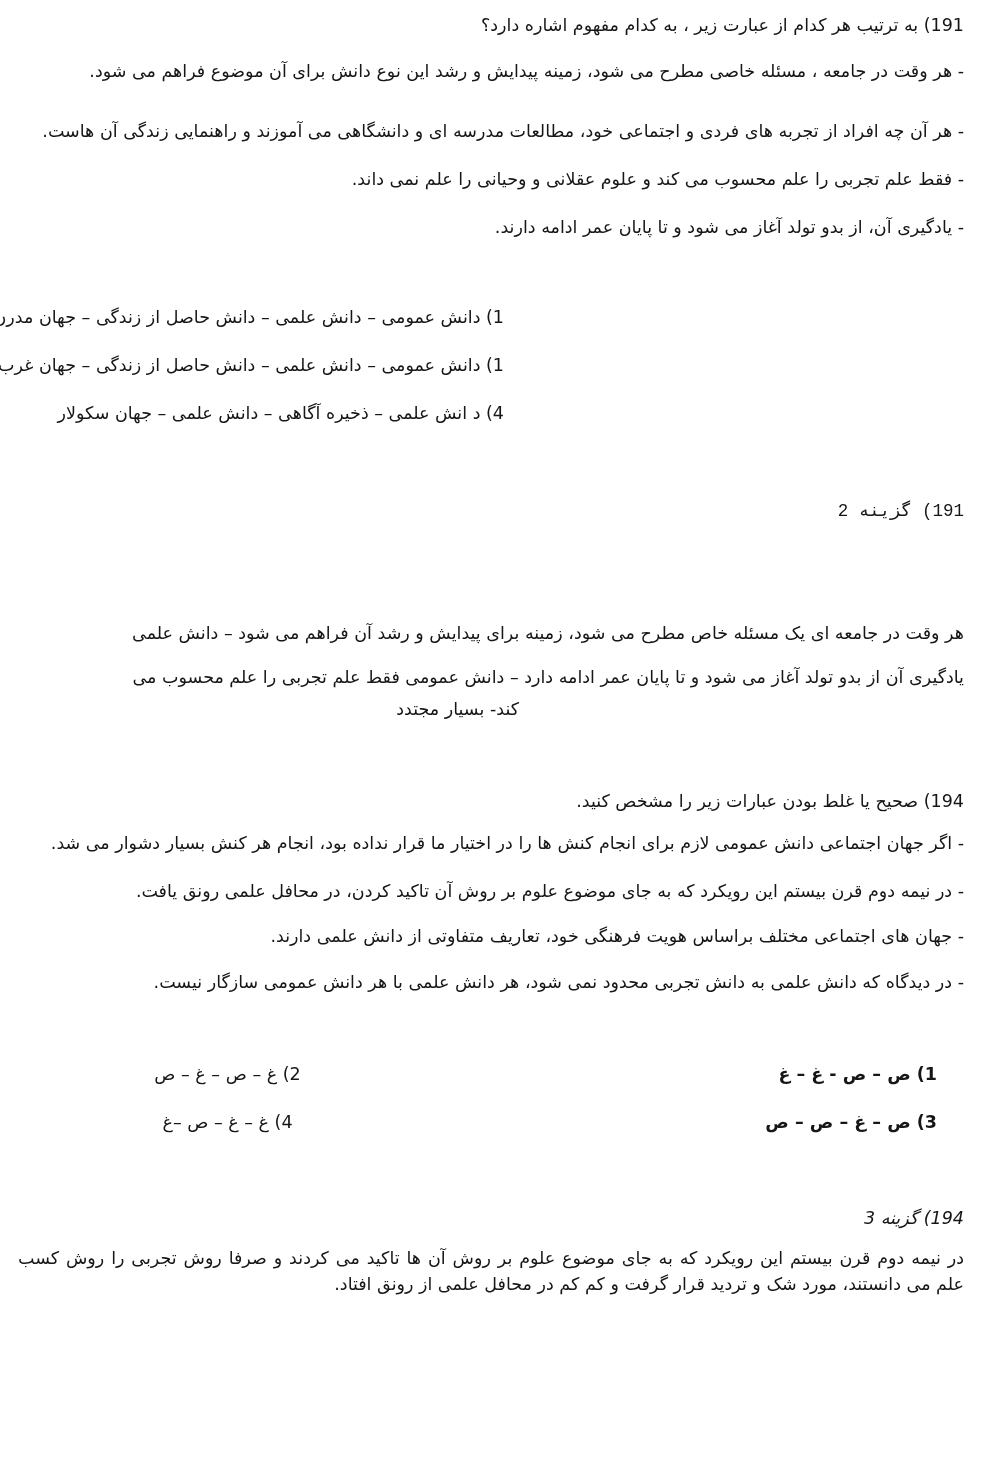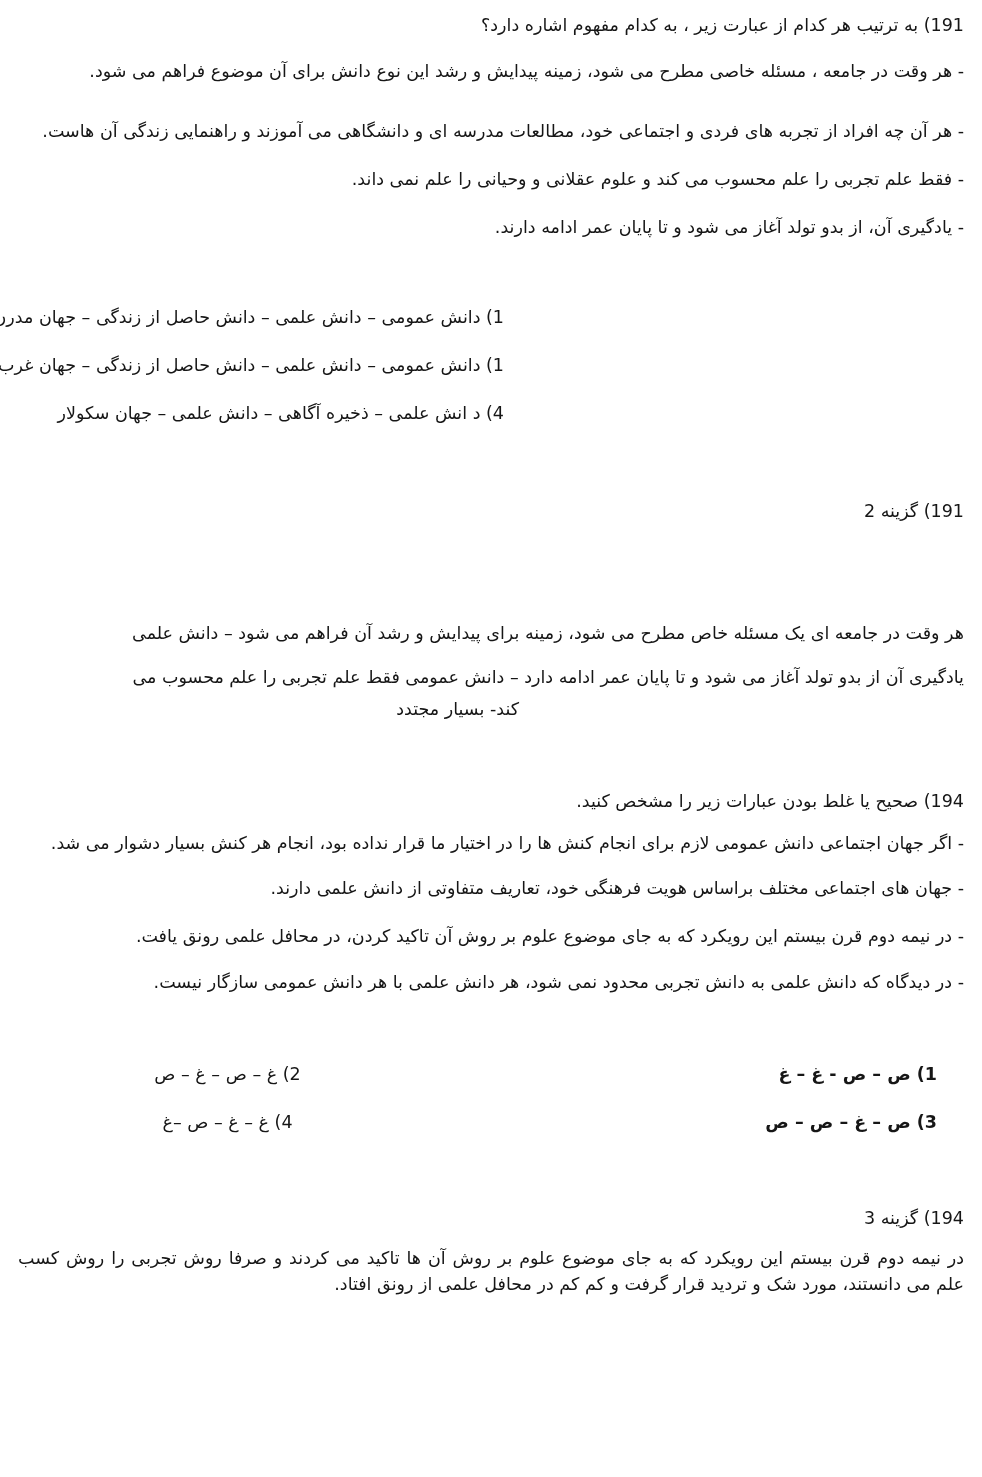--- a/index.html
+++ b/index.html
@@ -32,42 +32,42 @@
   .para { text-align: justify; }
   .q-header { margin-top: 0; }
   
   .s191-1 { margin-top: 20px; }
   .s191-2 { margin-top: 34px; }
   .s191-3 { margin-top: 22px; }
   .s191-4 { margin-top: 22px; }
   .options-191 { margin-top: 64px; margin-right: 460px; }
   .options-191 p { margin-bottom: 22px; white-space: nowrap; }
   
-  .ans191-header { margin-top: 72px; }
+  .ans191-header { margin-top: 72px; font-family: Liberation Mono, monospace; }
   .expl-1 { margin-top: 96px; }
   .indent-line { margin-top: 20px; margin-right: 445px; white-space: nowrap; }
   .expl-3 { margin-top: 18px; }
   .indent-line-2 { margin-top: 6px; margin-right: 445px; white-space: nowrap; }
   
   .h194 { margin-top: 66px; }
   .s194-1 { margin-top: 16px; }
   .s194-2 { margin-top: 22px; }
   .s194-3 { margin-top: 19px; }
   .s194-4 { margin-top: 20px; }
   .options-194 {
     margin-top: 66px;
     display: grid;
     grid-template-columns: 1fr 1fr;
     row-gap: 22px;
   }
   .options-194 .opt-right { padding-left: 0; padding-right: 27px; font-weight: bold; }
   .options-194 .opt-left  { padding-right: 54px; text-align: center; }
   .options-194 p { white-space: nowrap; }
   
-  .ans194-header { margin-top: 70px; }
+  .ans194-header { margin-top: 70px; font-style: italic; }
   .final-expl { margin-top: 14px; }
 </style>
 </head>
 <body>
 
 <div class="page">
 
   <section>
     <p class="q-header">191) به ترتیب هر کدام از عبارت زیر ، به کدام مفهوم اشاره دارد؟</p>
     <p class="para s191-1">- هر وقت در جامعه ، مسئله خاصی مطرح می شود، زمینه پیدایش و رشد این نوع دانش برای آن موضوع فراهم می شود.</p>
@@ -85,22 +85,22 @@
   <section>
     <p class="ans191-header">191) گزینه 2</p>
     <p class="para expl-1">هر وقت در جامعه ای یک مسئله خاص مطرح می شود، زمینه برای پیدایش و رشد آن فراهم می شود – دانش علمی</p>
     <p class="para expl-3">یادگیری آن از بدو تولد آغاز می شود و تا پایان عمر ادامه دارد – دانش عمومی فقط علم تجربی را علم محسوب می</p>
     <p class="indent-line-2">کند- بسیار مجتدد</p>
   </section>
 
   <section>
     <p class="q-header h194">194) صحیح یا غلط بودن عبارات زیر را مشخص کنید.</p>
     <p class="para s194-1">- اگر جهان اجتماعی دانش عمومی لازم برای انجام کنش ها را در اختیار ما قرار نداده بود، انجام هر کنش بسیار دشوار می شد.</p>
+    <p class="para s194-2">- در نیمه دوم قرن بیستم این رویکرد که به جای موضوع علوم بر روش آن تاکید کردن، در محافل علمی رونق یافت.</p>
     <p class="para s194-3">- جهان های اجتماعی مختلف براساس هویت فرهنگی خود، تعاریف متفاوتی از دانش علمی دارند.</p>
-    <p class="para s194-2">- در نیمه دوم قرن بیستم این رویکرد که به جای موضوع علوم بر روش آن تاکید کردن، در محافل علمی رونق یافت.</p>
     <p class="para s194-4">- در دیدگاه که دانش علمی به دانش تجربی محدود نمی شود، هر دانش علمی با هر دانش عمومی سازگار نیست.</p>
 
     <div class="options-194">
       <p class="opt-right">1) ص – ص - غ – غ</p>
       <p class="opt-left">2) غ – ص – غ – ص</p>
       <p class="opt-right">3) ص – غ – ص – ص</p>
       <p class="opt-left">4) غ – غ – ص –غ</p>
     </div>
   </section>
 

